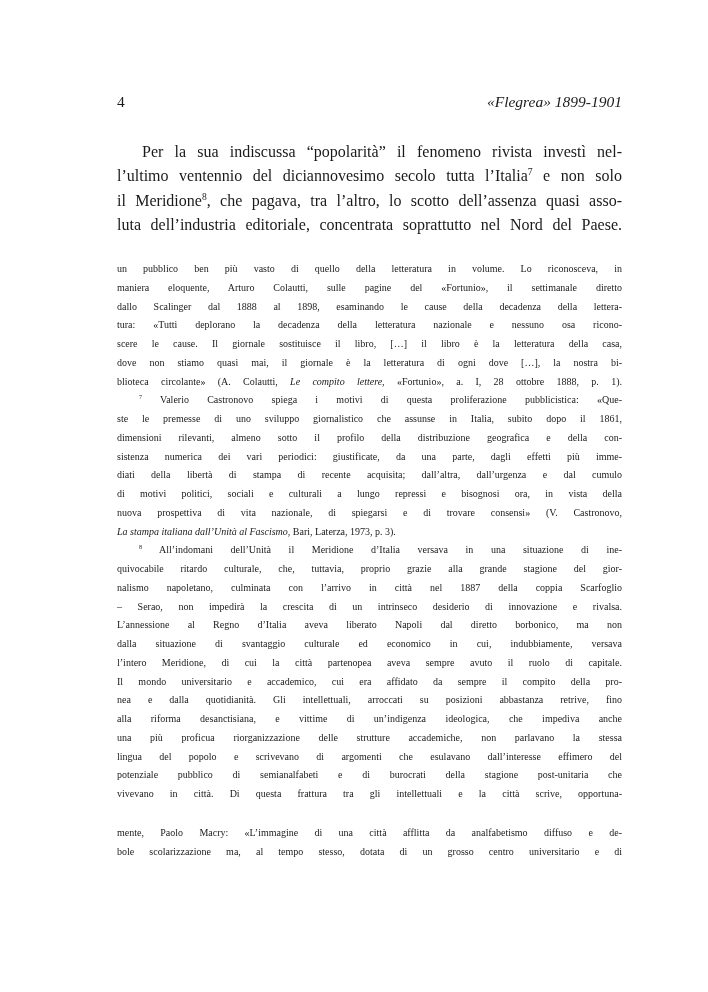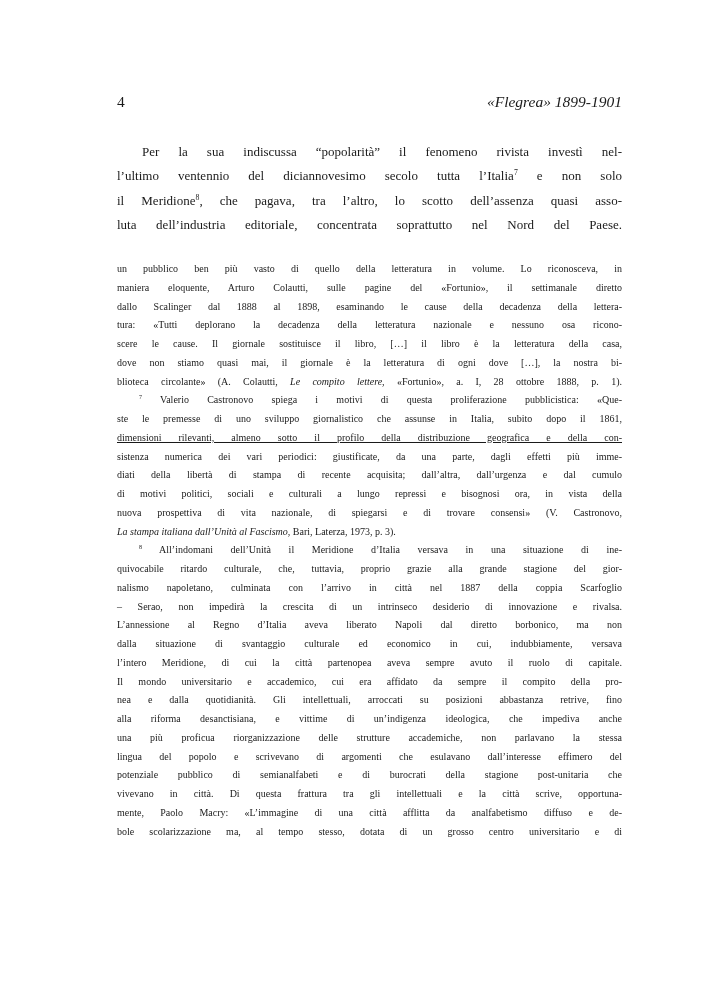--- a/index.html
+++ b/index.html
@@ -4,21 +4,21 @@
 <style>
   html, body { margin: 0; padding: 0; background: #ffffff; }
   body { width: 708px; height: 992px; position: relative; overflow: hidden;
          font-family: "Liberation Serif", "DejaVu Serif", serif; color: #1a1a1a; }
   .page { position: absolute; left: 0; top: 0; width: 708px; height: 992px; }
   .running-head { position: absolute; left: 117px; right: 86px; top: 93px; height: 22px;
                   font-size: 15.5px; }
   .page-number { position: absolute; left: 0; top: 0; }
   .running-title { position: absolute; right: 0; top: 0; font-style: italic; }
   .body-text { position: absolute; left: 117px; width: 505px; top: 140px;
-               font-size: 13px; line-height: 24.3px; text-align: justify; }
+               font-size: 16px; line-height: 24.3px; text-align: justify; }
   .line { display: block; text-align: justify; text-align-last: justify; white-space: nowrap; }
   .notes { position: absolute; left: 117px; width: 505px; top: 260px;
            font-size: 10px; line-height: 18.75px; }
   .notes .line { text-align-last: justify; }
   .notes .line.end { text-align-last: left; }
   .indent { padding-left: 22px; }
   .body-indent { padding-left: 25px; }
   sup { font-size: 0.6em; line-height: 0; vertical-align: 0.6em; }
   i { font-style: italic; }
 </style>
@@ -43,37 +43,37 @@
     <span class="line" style="white-space: nowrap; display: block;">un pubblico ben più vasto di quello della letteratura in volume. Lo riconosceva, in</span>
     <span class="line" style="white-space: nowrap; display: block;">maniera eloquente, Arturo Colautti, sulle pagine del «Fortunio», il settimanale diretto</span>
     <span class="line" style="white-space: nowrap; display: block;">dallo Scalinger dal 1888 al 1898, esaminando le cause della decadenza della lettera-</span>
     <span class="line" style="white-space: nowrap; display: block;">tura: «Tutti deplorano la decadenza della letteratura nazionale e nessuno osa ricono-</span>
     <span class="line" style="white-space: nowrap; display: block;">scere le cause. Il giornale sostituisce il libro, […] il libro è la letteratura della casa,</span>
     <span class="line" style="white-space: nowrap; display: block;">dove non stiamo quasi mai, il giornale è la letteratura di ogni dove […], la nostra bi-</span>
     <span class="line" style="white-space: nowrap; display: block;"><span>blioteca circolante» (A. Colautti, </span><i>Le compito lettere,</i><span> «Fortunio», a. I, 28 ottobre 1888, p. 1).</span></span>
 
     <span class="line indent" style="white-space: nowrap; display: block;"><sup>7</sup><span> Valerio Castronovo spiega i motivi di questa proliferazione pubblicistica: «Que-</span></span>
     <span class="line" style="white-space: nowrap; display: block;">ste le premesse di uno sviluppo giornalistico che assunse in Italia, subito dopo il 1861,</span>
-    <span class="line" style="white-space: nowrap; display: block; text-decoration: underline;">dimensioni rilevanti, almeno sotto il profilo della distribuzione geografica e della con-</span>
+    <span class="line" style="white-space: nowrap; display: block;">dimensioni rilevanti, almeno sotto il profilo della distribuzione geografica e della con-</span>
     <span class="line" style="white-space: nowrap; display: block;">sistenza numerica dei vari periodici: giustificate, da una parte, dagli effetti più imme-</span>
     <span class="line" style="white-space: nowrap; display: block;">diati della libertà di stampa di recente acquisita; dall’altra, dall’urgenza e dal cumulo</span>
     <span class="line" style="white-space: nowrap; display: block;">di motivi politici, sociali e culturali a lungo repressi e bisognosi ora, in vista della</span>
     <span class="line" style="white-space: nowrap; display: block;">nuova prospettiva di vita nazionale, di spiegarsi e di trovare consensi» (V. Castronovo,</span>
     <span class="line end"><i>La stampa italiana dall’Unità al Fascismo</i><span>, Bari, Laterza, 1973, p. 3).</span></span>
 
     <span class="line indent" style="white-space: nowrap; display: block;"><sup>8</sup><span> All’indomani dell’Unità il Meridione d’Italia versava in una situazione di ine-</span></span>
     <span class="line" style="white-space: nowrap; display: block;">quivocabile ritardo culturale, che, tuttavia, proprio grazie alla grande stagione del gior-</span>
     <span class="line" style="white-space: nowrap; display: block;">nalismo napoletano, culminata con l’arrivo in città nel 1887 della coppia Scarfoglio</span>
     <span class="line" style="white-space: nowrap; display: block;">– Serao, non impedirà la crescita di un intrinseco desiderio di innovazione e rivalsa.</span>
     <span class="line" style="white-space: nowrap; display: block;">L’annessione al Regno d’Italia aveva liberato Napoli dal diretto borbonico, ma non</span>
     <span class="line" style="white-space: nowrap; display: block;">dalla situazione di svantaggio culturale ed economico in cui, indubbiamente, versava</span>
     <span class="line" style="white-space: nowrap; display: block;">l’intero Meridione, di cui la città partenopea aveva sempre avuto il ruolo di capitale.</span>
     <span class="line" style="white-space: nowrap; display: block;">Il mondo universitario e accademico, cui era affidato da sempre il compito della pro-</span>
     <span class="line" style="white-space: nowrap; display: block;">nea e dalla quotidianità. Gli intellettuali, arroccati su posizioni abbastanza retrive, fino</span>
     <span class="line" style="white-space: nowrap; display: block;">alla riforma desanctisiana, e vittime di un’indigenza ideologica, che impediva anche</span>
     <span class="line" style="white-space: nowrap; display: block;">una più proficua riorganizzazione delle strutture accademiche, non parlavano la stessa</span>
     <span class="line" style="white-space: nowrap; display: block;">lingua del popolo e scrivevano di argomenti che esulavano dall’interesse effimero del</span>
     <span class="line" style="white-space: nowrap; display: block;">potenziale pubblico di semianalfabeti e di burocrati della stagione post-unitaria che</span>
     <span class="line" style="white-space: nowrap; display: block;">vivevano in città. Di questa frattura tra gli intellettuali e la città scrive, opportuna-</span>
-    <span class="line" style="white-space: nowrap; display: block;">mente, Paolo Macry: «L’immagine di una città afflitta da analfabetismo diffuso e de-</span>
+    <span class="line" style="white-space: nowrap; display: block; margin-top: 20px;">mente, Paolo Macry: «L’immagine di una città afflitta da analfabetismo diffuso e de-</span>
     <span class="line" style="white-space: nowrap; display: block;">bole scolarizzazione ma, al tempo stesso, dotata di un grosso centro universitario e di</span>
   </div>
 </div>
 
 </body></html>

